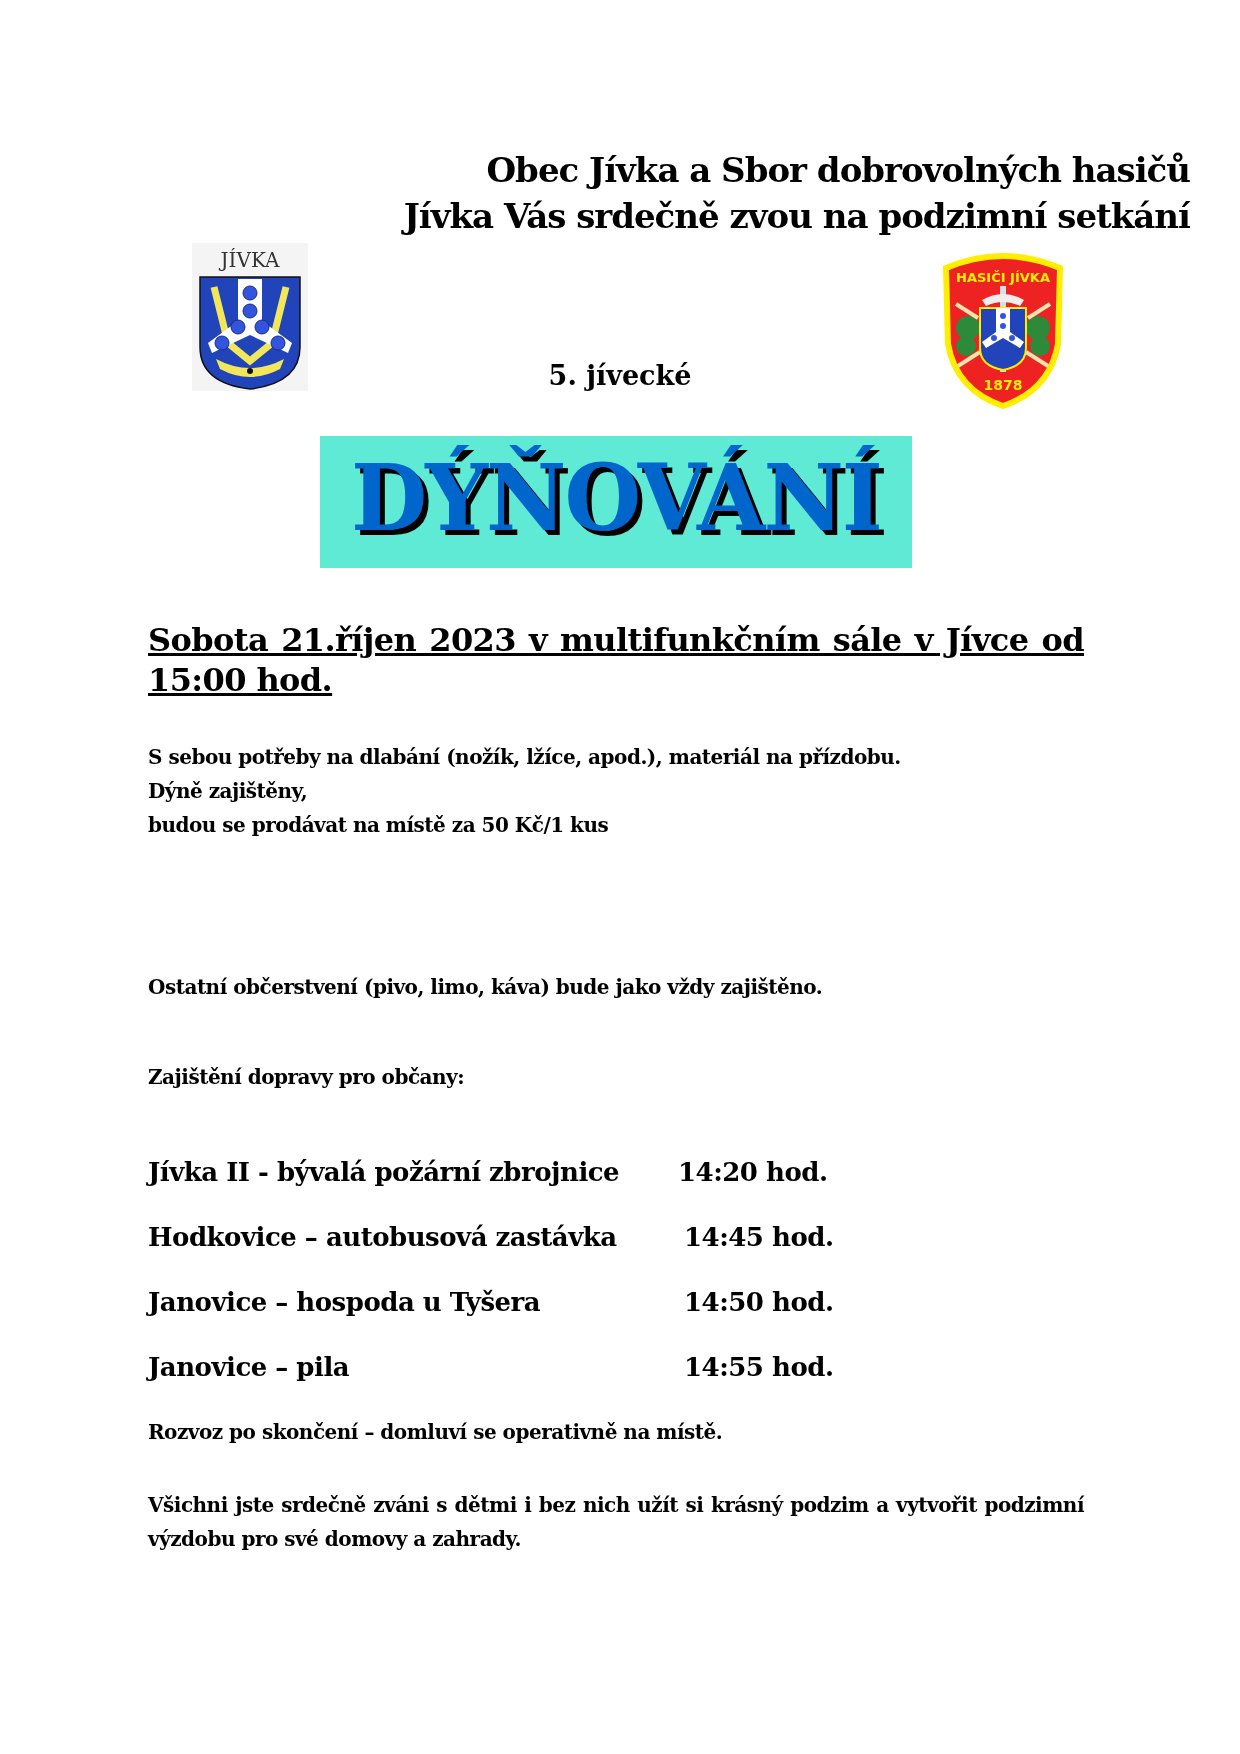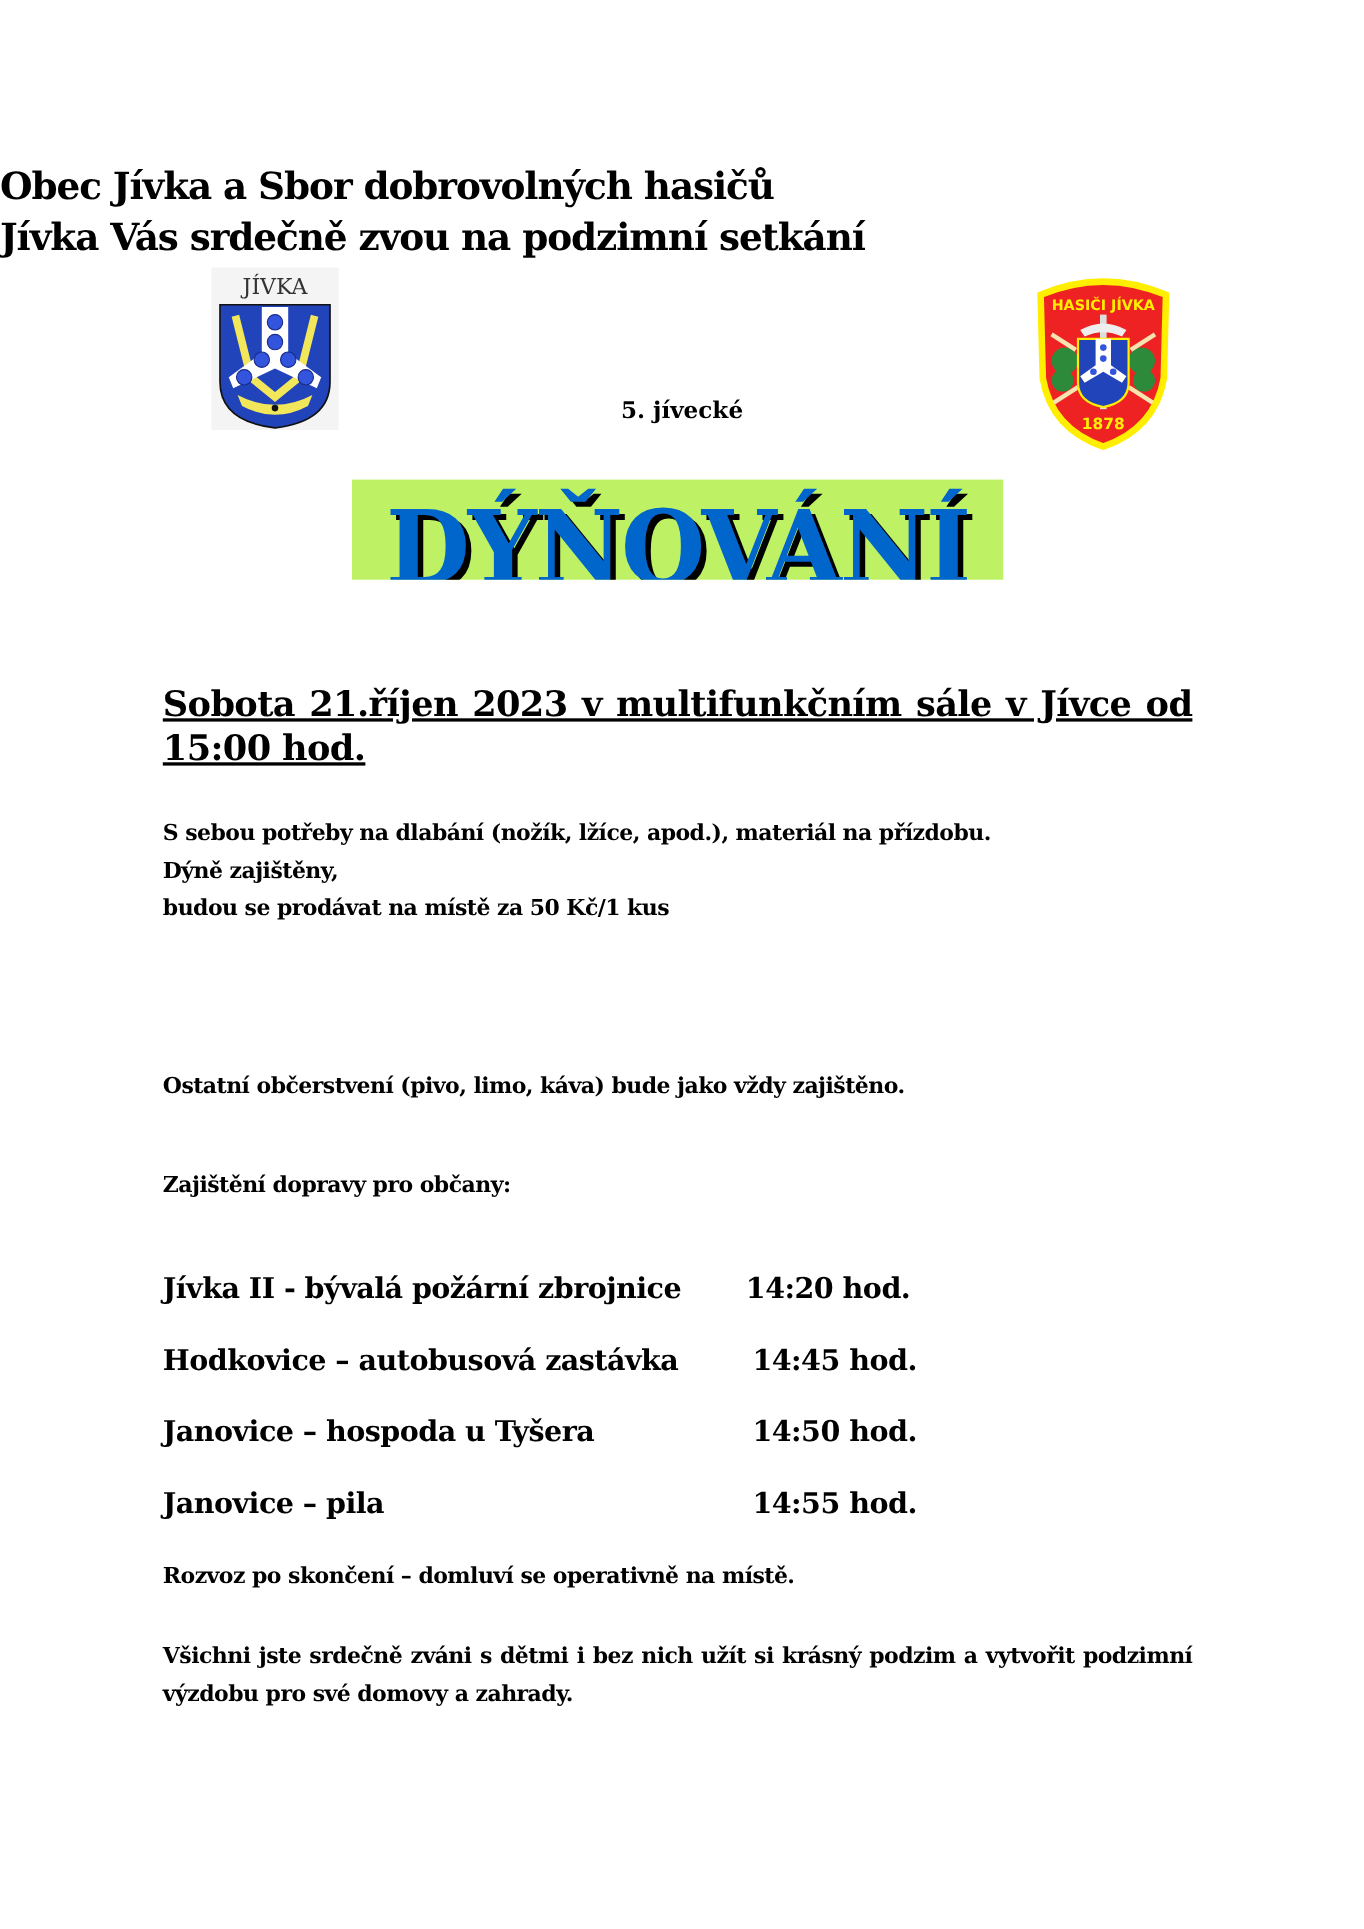--- a/index.html
+++ b/index.html
@@ -1,33 +1,33 @@
 <!DOCTYPE html>
 <html><head>
 <meta charset="utf-8">
 <style>
   html, body { margin: 0; padding: 0; background: #ffffff; }
   body { width: 1240px; height: 1754px; position: relative; overflow: hidden;
          font-family: "DejaVu Serif", "Liberation Serif", serif; color: #000; }
   .page { position: absolute; left: 0; top: 0; width: 1240px; height: 1754px; }
 
-  .title { position: absolute; left: 0; width: 1190px; text-align: left;
+  .title { position: absolute; left: 0; width: 1190px; text-align: right;
            font-family: "DejaVu Serif", serif; font-weight: bold; font-size: 34px;
            letter-spacing: -1px; line-height: 44px; }
   .title.l1 { top: 148px; }
   .title.l2 { top: 194px; }
 
   .logo-left { position: absolute; left: 192px; top: 243px; width: 116px; height: 148px; }
   .logo-right { position: absolute; left: 938px; top: 248px; width: 130px; height: 162px; }
 
   .subtitle { position: absolute; left: 0; width: 1240px; top: 360px; text-align: center;
-              font-family: "DejaVu Serif", serif; font-weight: bold; font-size: 21px; }
+              font-family: "DejaVu Serif", serif; font-weight: bold; font-size: 27px; }
 
-  .banner { position: absolute; left: 320px; top: 436px; width: 592px; height: 91px;
-            background: #bef264; overflow: hidden; }
+  .banner { position: absolute; left: 320px; top: 436px; width: 592px; height: 132px;
+            background: #5eead4; overflow: hidden; }
   .banner-text { position: absolute; left: 0; right: 0; top: 6px; text-align: center;
                  font-family: "DejaVu Serif", serif; font-weight: bold; font-size: 88px;
                  letter-spacing: -2px; color: #0066cc;
                  text-shadow: 5px 5px 0 #000; line-height: 110px; transform: scaleY(1.05); }
 
   .date-block { position: absolute; left: 148px; top: 620px; width: 936px;
                 font-family: "DejaVu Serif", serif; font-weight: bold; font-size: 32px;
                 letter-spacing: -0.6px; line-height: 40px; text-decoration: underline;
                 text-align: justify; text-align-last: left; }
 

